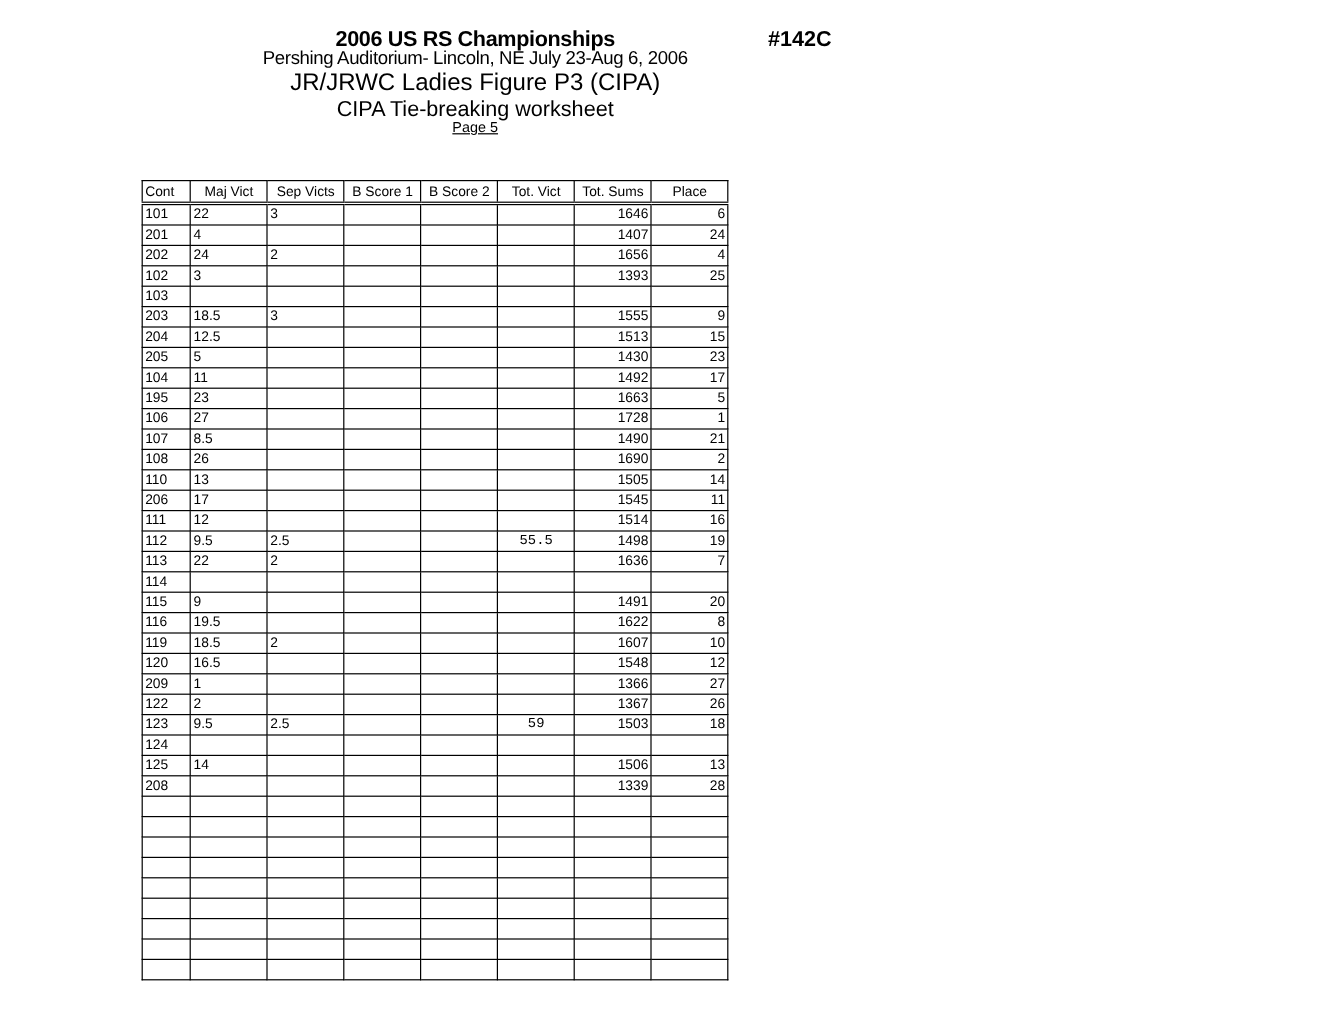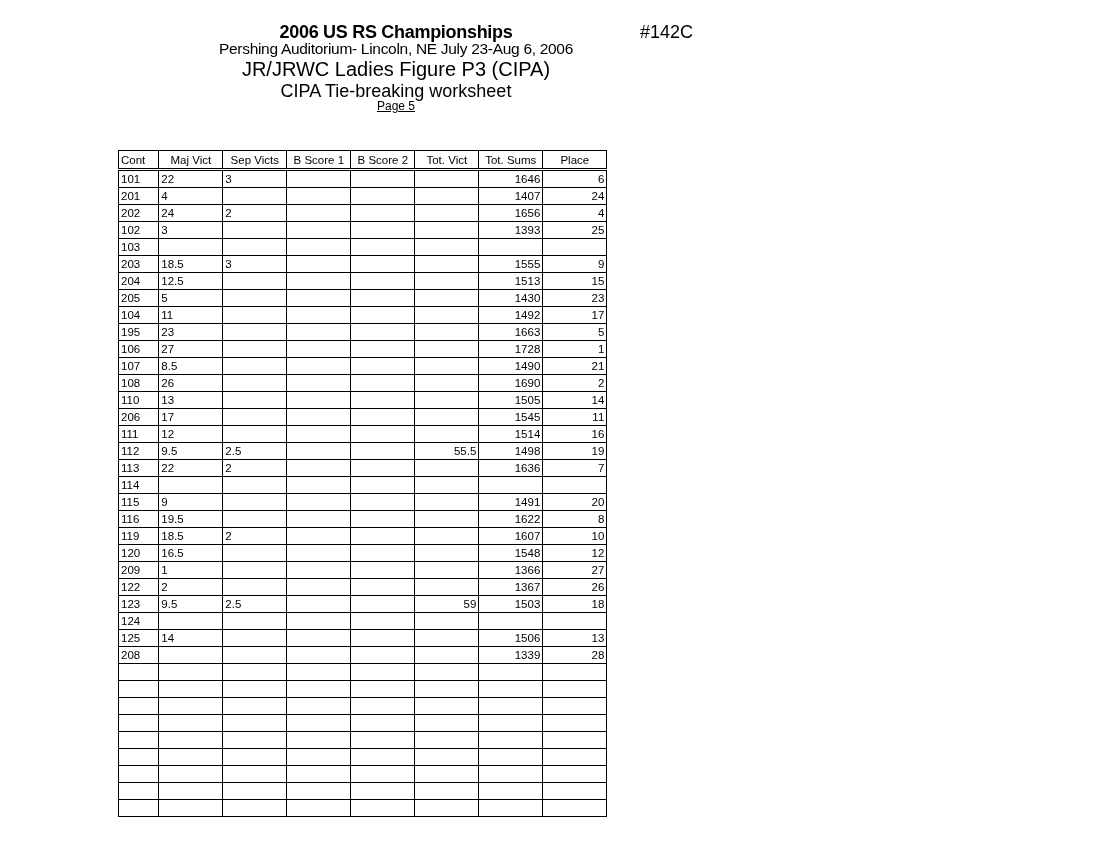--- a/index.html
+++ b/index.html
@@ -26,21 +26,21 @@
     #t1 { top: 23px; font-size: 18px; font-weight: bold; letter-spacing: -0.3px; }
     #t2 { top: 41px; font-size: 15.5px; letter-spacing: -0.3px; }
     #t3 { top: 59px; font-size: 20px; font-weight: normal; }
     #t4 { top: 82px; font-size: 18px; }
     #t5 { top: 100px; font-size: 12px; text-decoration: underline; }
     #event-number {
       position: absolute;
       left: 640px;
       top: 23px;
       font-size: 18px;
-      font-weight: normal;
+      font-weight: bold;
       line-height: 1;
     }
     table.grid {
       position: absolute;
       left: 118px;
       top: 150px;
       border-collapse: collapse;
       table-layout: fixed;
       font-size: 11.5px;
     }
@@ -59,21 +59,21 @@
     table.grid thead th {
       border-bottom: 3px double #000;
       text-align: center;
       padding-top: 1px;
     }
     table.grid thead th.cont-h { text-align: right; padding-right: 13px; }
     td.cont { text-align: left; padding-left: 12px; }
     td.maj { text-align: left; padding-left: 32px; }
     td.sep { text-align: left; padding-left: 32px; }
     td.b1, td.b2 { text-align: center; }
-    td.tv { text-align: right; padding-left: 30px; }
+    td.tv { text-align: center; padding-left: 30px; font-family: Liberation Mono, monospace; }
     td.ts { text-align: right; padding-right: 6px; }
     td.pl { text-align: right; padding-right: 18px; }
   </style>
 </head>
 <body>
 
 <div id="t1" class="title-line">2006 US RS Championships</div>
 <div id="t2" class="title-line">Pershing Auditorium- Lincoln, NE  July 23-Aug 6, 2006</div>
 <div id="t3" class="title-line">JR/JRWC Ladies Figure P3 (CIPA)</div>
 <div id="t4" class="title-line">CIPA Tie-breaking worksheet</div>

